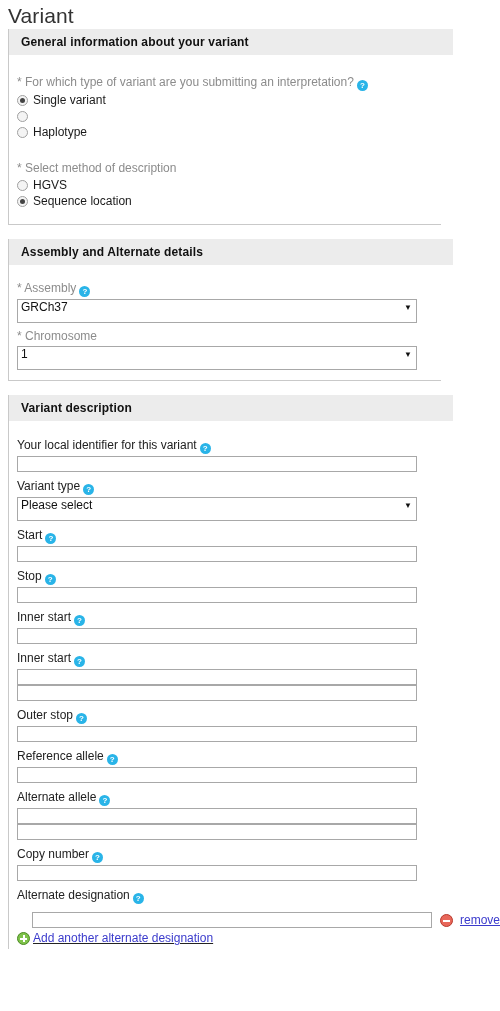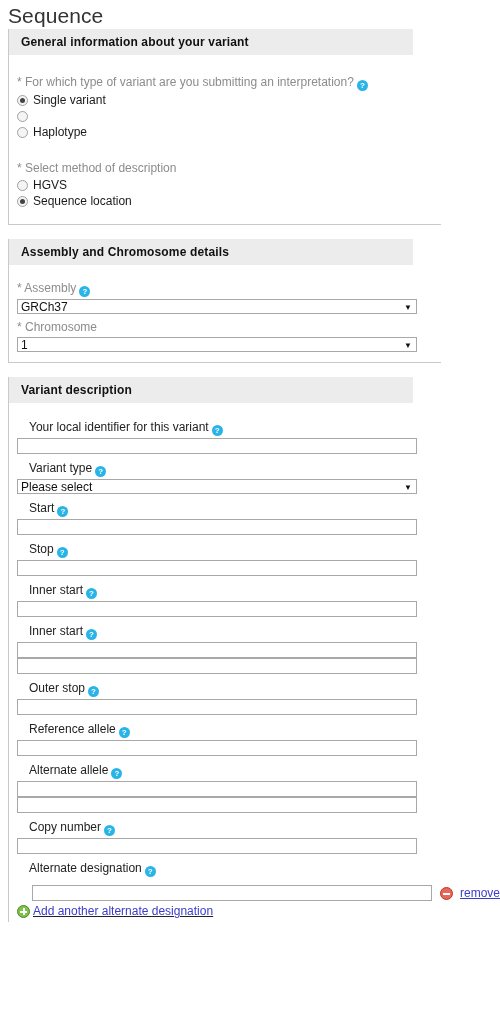--- a/index.html
+++ b/index.html
@@ -38,21 +38,21 @@
     height: 0;
   }
   .card-head {
     background: #ececec;
     margin-left: 0;
     padding: 6px 0 6px 12px;
     font-weight: bold;
     font-size: 12px;
     color: #111111;
     letter-spacing: 0.15px;
-    width: 404px;
+    width: 444px;
     box-sizing: border-box;
   }
   .card-body {
     background: #ffffff;
     padding: 4px 0 4px 4px;
   }
 
   
   .req-label {
     color: #8c8c8c;
@@ -62,21 +62,20 @@
   }
   .req-label .star {
     color: #8c8c8c;
     font-size: 12px;
   }
   .field-label {
     color: #222222;
     font-size: 12px;
     padding: 7px 0 2px 4px;
     line-height: 15px;
-    margin-left: 12px;
   }
 
   
   .help-icon {
     display: inline-block;
     vertical-align: -2px;
     width: 11px;
     height: 11px;
     border-radius: 50%;
     background: #29b4e8;
@@ -138,21 +137,21 @@
     font-family: "Liberation Sans", sans-serif;
     font-size: 12px;
     color: #111111;
     padding: 0 3px;
     outline: none;
   }
 
   .select-wrap {
     position: relative;
     width: 400px;
-    height: 15px;
+    height: 24px;
     margin: 0 0 0 4px;
     border: 1px solid #a8a8a8;
     background: #ffffff;
     box-sizing: border-box;
     cursor: pointer;
   }
   .select-wrap .sel-value {
     font-size: 12px;
     color: #111111;
     line-height: 15px;
@@ -240,21 +239,21 @@
     cursor: pointer;
   }
 
   .gap-sm { height: 6px; }
   .gap-md { height: 10px; }
   .gap-lg { height: 14px; }
 </style>
 </head>
 <body>
 
-<h1 class="page-title">Sequence</h1>
+<h1 class="page-title">Variant</h1>
 
 <div class="card">
   <div class="card-head">General information about your variant</div>
   <div class="card-body">
 
     <div class="gap-md"></div>
 
     <div class="req-label">
       <span class="star">*</span>
       <span>For which type of variant are you submitting an interpretation?</span><span class="help-icon">?</span>
@@ -289,21 +288,21 @@
     </div>
 
     <div class="gap-md"></div>
   </div>
   <div class="card-underline"></div>
 </div>
 
 <div class="gap-lg"></div>
 
 <div class="card">
-  <div class="card-head">Assembly and Chromosome details</div>
+  <div class="card-head">Assembly and Alternate details</div>
   <div class="card-body">
 
     <div class="gap-sm"></div>
 
     <div class="req-label">
       <span class="star">*</span>
       <span>Assembly</span><span class="help-icon">?</span>
     </div>
     <div class="select-wrap">
       <div class="sel-value">GRCh37</div>

